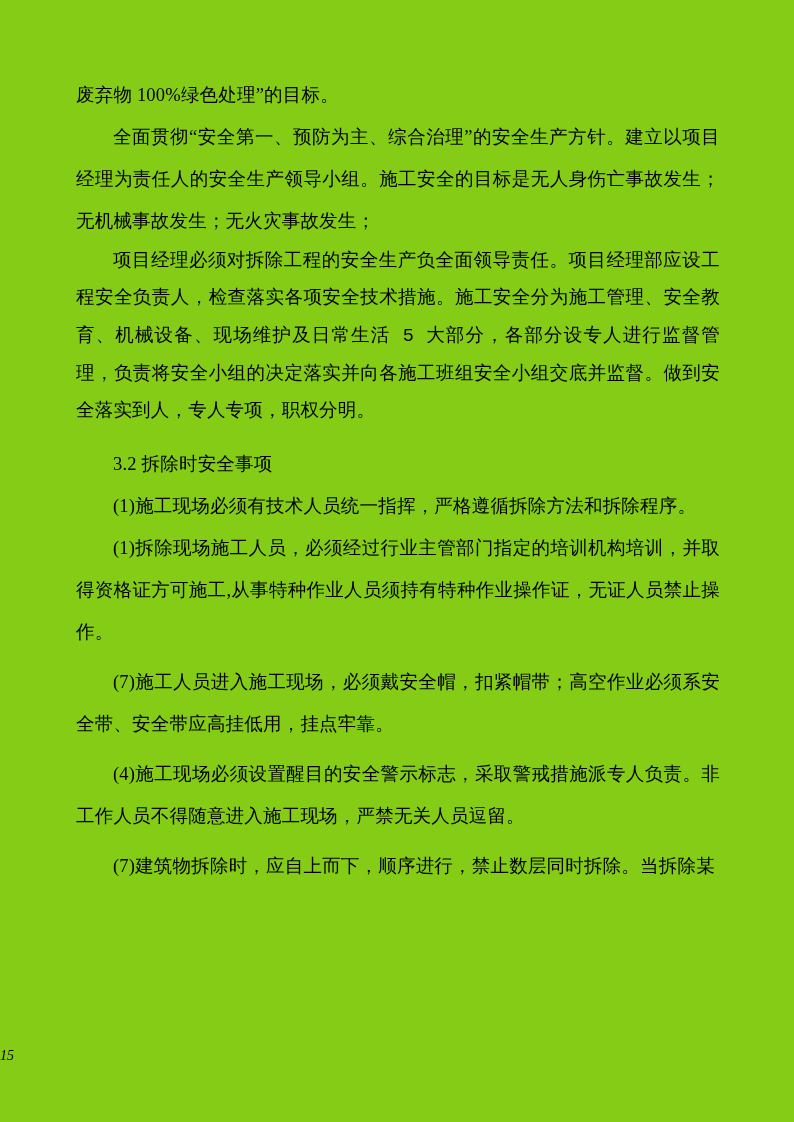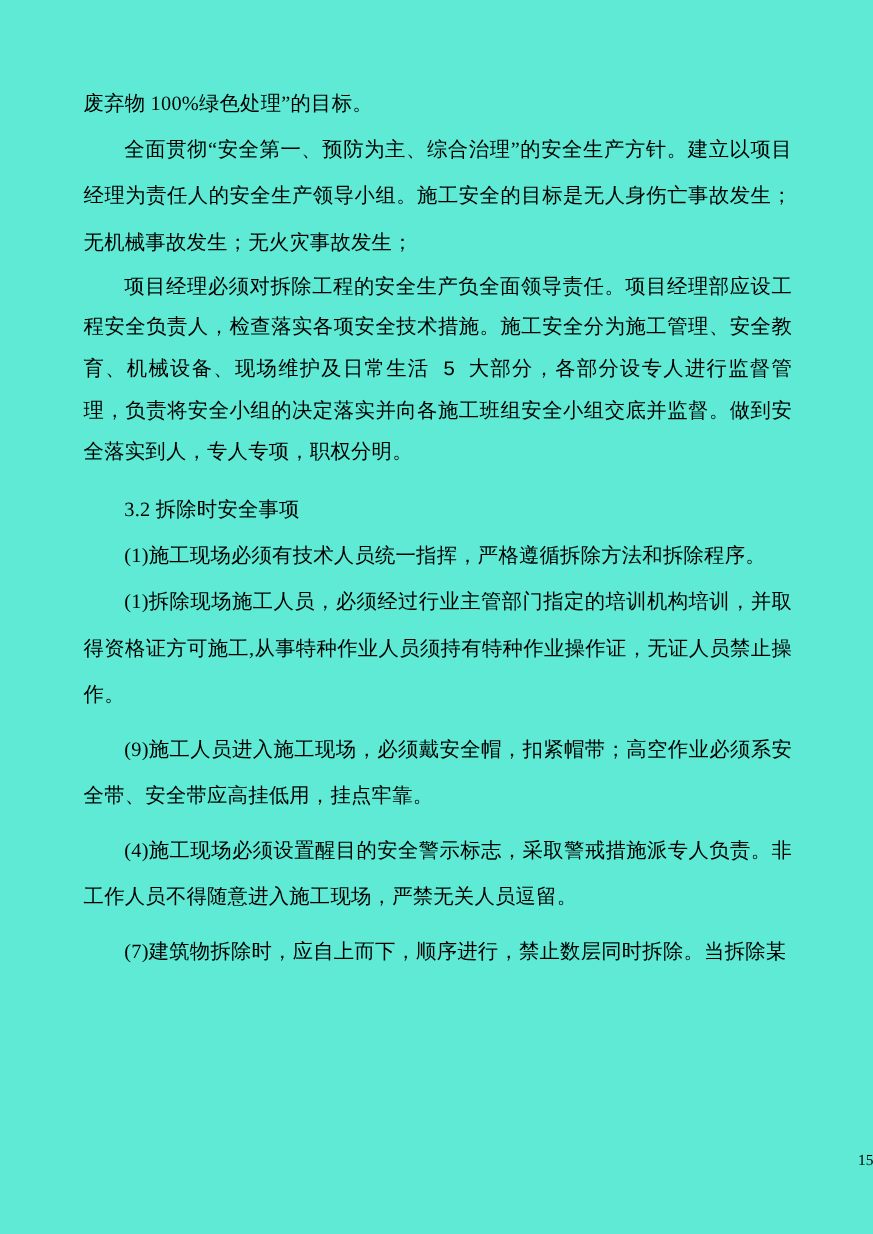--- a/index.html
+++ b/index.html
@@ -5,21 +5,21 @@
   html, body {
     margin: 0;
     padding: 0;
     background: #e8e8e8;
   }
   .page {
     position: relative;
     width: 794px;
     height: 1122px;
     margin: 0 auto;
-    background: #5eead4;
+    background: #84cc16;
     font-family: "Liberation Serif", "DejaVu Serif", serif;
     color: #000000;
     overflow: hidden;
   }
   .content {
     position: absolute;
     top: 75px;
     left: 76px;
     width: 644px;
   }
@@ -49,35 +49,36 @@
     font-family: Liberation Mono, monospace;
   }
   .p-spaced {
     margin-top: 8px !important;
   }
   .page-number {
     position: absolute;
     left: 0;
     bottom: 58px;
     width: 100%;
-    text-align: right;
+    text-align: left;
     font-size: 14px;
     color: #000000;
     font-family: "Liberation Serif", "DejaVu Serif", serif;
+    font-style: italic;
   }
 </style>
 </head>
 <body>
 
 <div class="page">
   <div class="content">
       <p class="p-cont">废弃物 100%绿色处理”的目标。</p>
       <p class="p-body">全面贯彻“安全第一、预防为主、综合治理”的安全生产方针。建立以项目经理为责任人的安全生产领导小组。施工安全的目标是无人身伤亡事故发生；无机械事故发生；无火灾事故发生；</p>
       <p class="p-body p-tight">项目经理必须对拆除工程的安全生产负全面领导责任。项目经理部应设工程安全负责人，检查落实各项安全技术措施。施工安全分为施工管理、安全教育、机械设备、现场维护及日常生活 5 大部分，各部分设专人进行监督管理，负责将安全小组的决定落实并向各施工班组安全小组交底并监督。做到安全落实到人，专人专项，职权分明。</p>
       <p class="p-heading">3.2 拆除时安全事项</p>
       <p class="p-item">(1)施工现场必须有技术人员统一指挥，严格遵循拆除方法和拆除程序。</p>
       <p class="p-item">(1)拆除现场施工人员，必须经过行业主管部门指定的培训机构培训，并取得资格证方可施工,从事特种作业人员须持有特种作业操作证，无证人员禁止操作。</p>
-      <p class="p-item p-spaced">(9)施工人员进入施工现场，必须戴安全帽，扣紧帽带；高空作业必须系安全带、安全带应高挂低用，挂点牢靠。</p>
+      <p class="p-item p-spaced">(7)施工人员进入施工现场，必须戴安全帽，扣紧帽带；高空作业必须系安全带、安全带应高挂低用，挂点牢靠。</p>
       <p class="p-item p-spaced">(4)施工现场必须设置醒目的安全警示标志，采取警戒措施派专人负责。非工作人员不得随意进入施工现场，严禁无关人员逗留。</p>
       <p class="p-item p-spaced">(7)建筑物拆除时，应自上而下，顺序进行，禁止数层同时拆除。当拆除某</p>
     </div>
   <div class="page-number">15</div>
 </div>
 
 </body></html>

